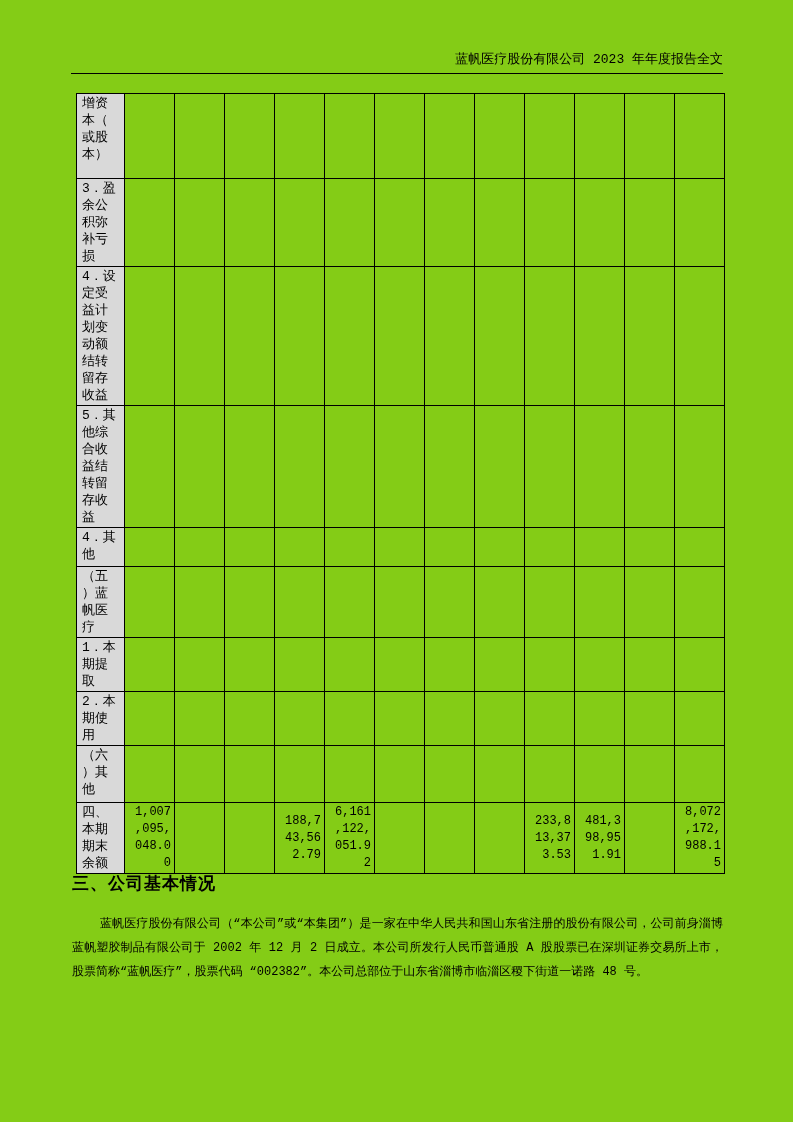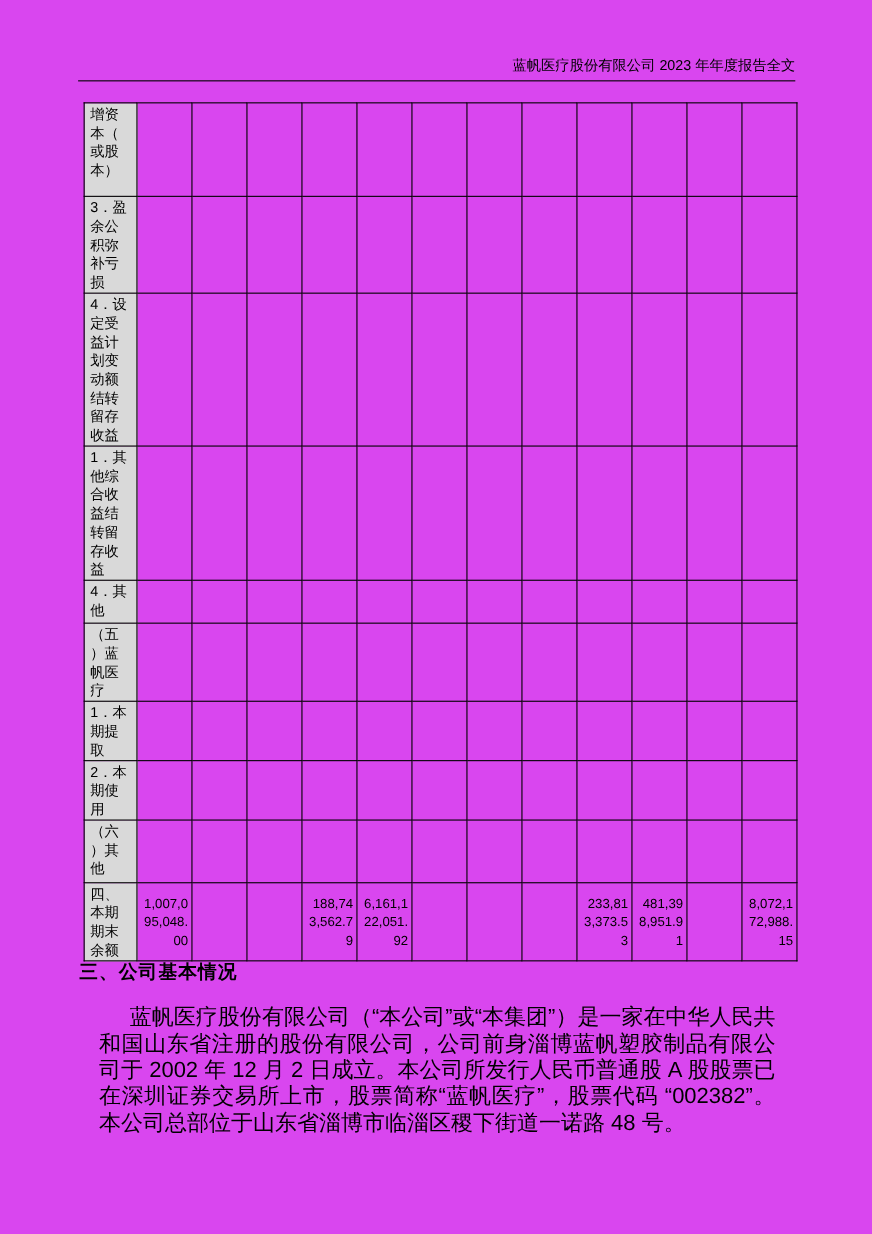--- a/index.html
+++ b/index.html
@@ -1,18 +1,18 @@
 <!DOCTYPE html>
 <html><head>
 <meta charset="utf-8">
 <style>
   html,body{margin:0;padding:0;background:#ffffff;}
   .page{
-    position:relative;width:793px;height:1122px;background:#d946ef;color:#000;
-    font-family:Liberation Sans, sans-serif;overflow:hidden;
+    position:relative;width:793px;height:1122px;background:#84cc16;color:#000;
+    font-family:Liberation Mono, monospace;overflow:hidden;
   }
   .page-header{
     position:absolute;top:52px;left:71px;width:652px;
     text-align:right;font-size:13px;line-height:16px;
     padding-bottom:5px;border-bottom:1px solid #000;
   }
   table.equity-table{
     position:absolute;top:93px;left:76px;width:648px;
     border-collapse:collapse;table-layout:fixed;border-radius:31px;
   }
@@ -37,21 +37,21 @@
   .equity-table tr:nth-child(6){height:70px;}
   .equity-table tr:nth-child(7){height:53px;padding-left:24px;}
   .equity-table tr:nth-child(8){height:53px;margin-left:25px;}
   .equity-table tr:nth-child(9){height:57px;padding-left:48px;}
   .equity-table tr:nth-child(10){height:64px;}
   .section{position:absolute;left:72px;top:872px;width:651px;}
   .section-heading{
     font-size:17px;font-weight:bold;margin:0 0 17px 0;letter-spacing:1px;
   }
   .section-paragraph{
-    font-size:20px;line-height:24px;margin:18px;text-align:justify;
+    font-size:12px;line-height:24px;margin:0;text-align:justify;
     text-indent:28px;word-break:break-all;line-break:anywhere;
   }
 </style>
 </head>
 <body>
 
 <div class="page">
 
   <div class="page-header">
     <span>蓝帆医疗股份有限公司 2023 年年度报告全文</span>
@@ -113,21 +113,21 @@
           <td class="cell-num"></td>
           <td class="cell-num"></td>
           <td class="cell-num"></td>
           <td class="cell-num"></td>
           <td class="cell-num"></td>
           <td class="cell-num"></td>
           <td class="cell-num"></td>
           <td class="cell-num"></td>
         </tr>
         <tr>
-          <th class="row-label">1．其他综合收益结转留存收益</th>
+          <th class="row-label">5．其他综合收益结转留存收益</th>
           <td class="cell-num"></td>
           <td class="cell-num"></td>
           <td class="cell-num"></td>
           <td class="cell-num"></td>
           <td class="cell-num"></td>
           <td class="cell-num"></td>
           <td class="cell-num"></td>
           <td class="cell-num"></td>
           <td class="cell-num"></td>
           <td class="cell-num"></td>

